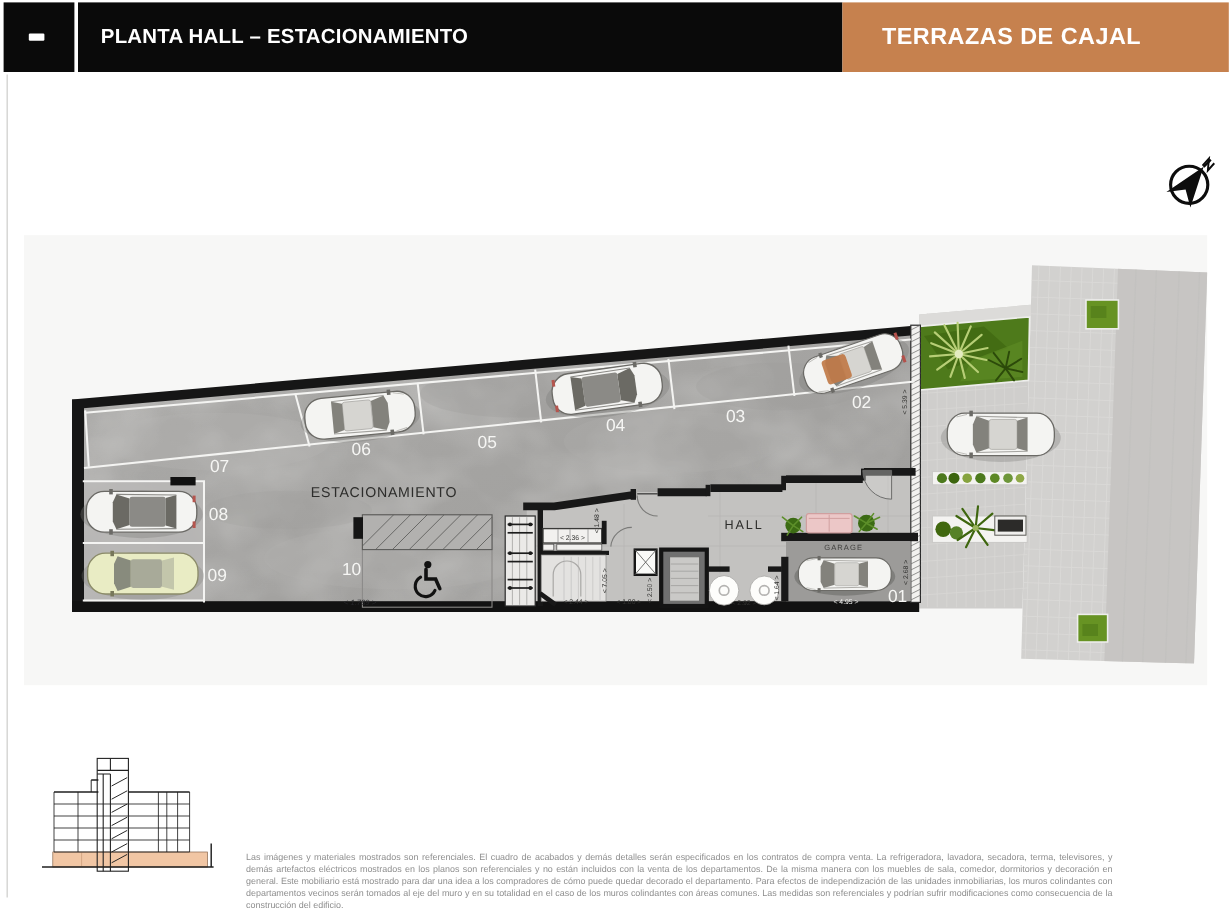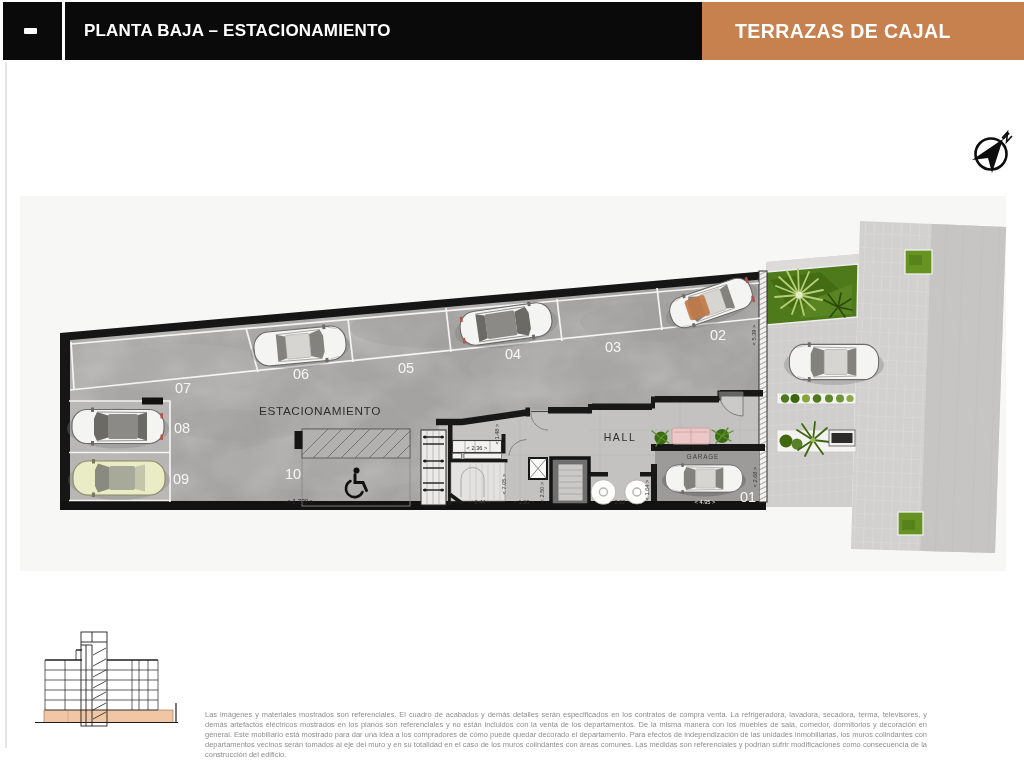--- a/index.html
+++ b/index.html
@@ -9,21 +9,21 @@
 </head>
 <body>
 
 <div class="abs" style="left:3px;top:2px;width:59px;height:58px;background:#0a0a0a;"></div>
 
 <div class="abs" style="left:24px;top:28px;width:13px;height:5.5px;background:#fff;border-radius:1px;"></div>
 
 <div class="abs" style="left:65px;top:2px;width:637px;height:58px;background:#0a0a0a;"></div>
 
 <div class="abs" style="left:84px;top:2px;width:600px;height:58px;line-height:58px;color:#fff;
-  font-size:17px;font-weight:bold;letter-spacing:0.2px;">PLANTA BAJA – ESTACIONAMIENTO</div>
+  font-size:17px;font-weight:bold;letter-spacing:0.2px;">PLANTA HALL – ESTACIONAMIENTO</div>
 
 <div class="abs" style="left:702px;top:2px;width:322px;height:58px;background:#c6814e;"></div>
 
 <div class="abs" style="left:702px;top:2px;width:306px;height:58px;line-height:58px;color:#fff;
   font-size:19.5px;font-weight:bold;letter-spacing:0.4px;padding-left:33px;">TERRAZAS DE CAJAL</div>
 
 <svg class="abs" style="left:0;top:0;" width="1024" height="768" viewBox="0 0 1024 768">
 <defs>
   <linearGradient id="conc" x1="0" y1="0" x2="1" y2="1">
     <stop offset="0" stop-color="#adacaa"></stop>

